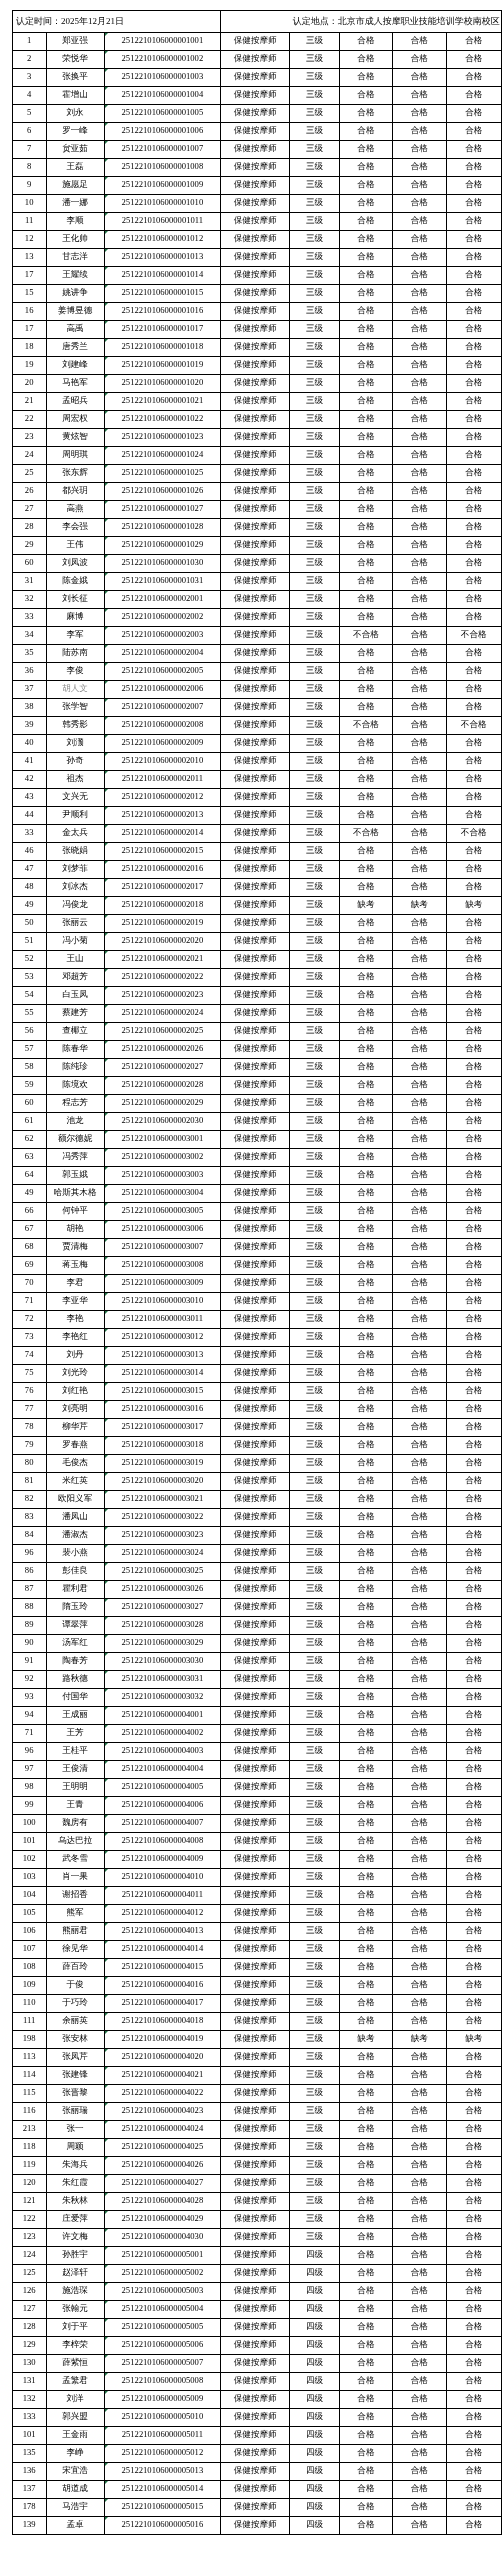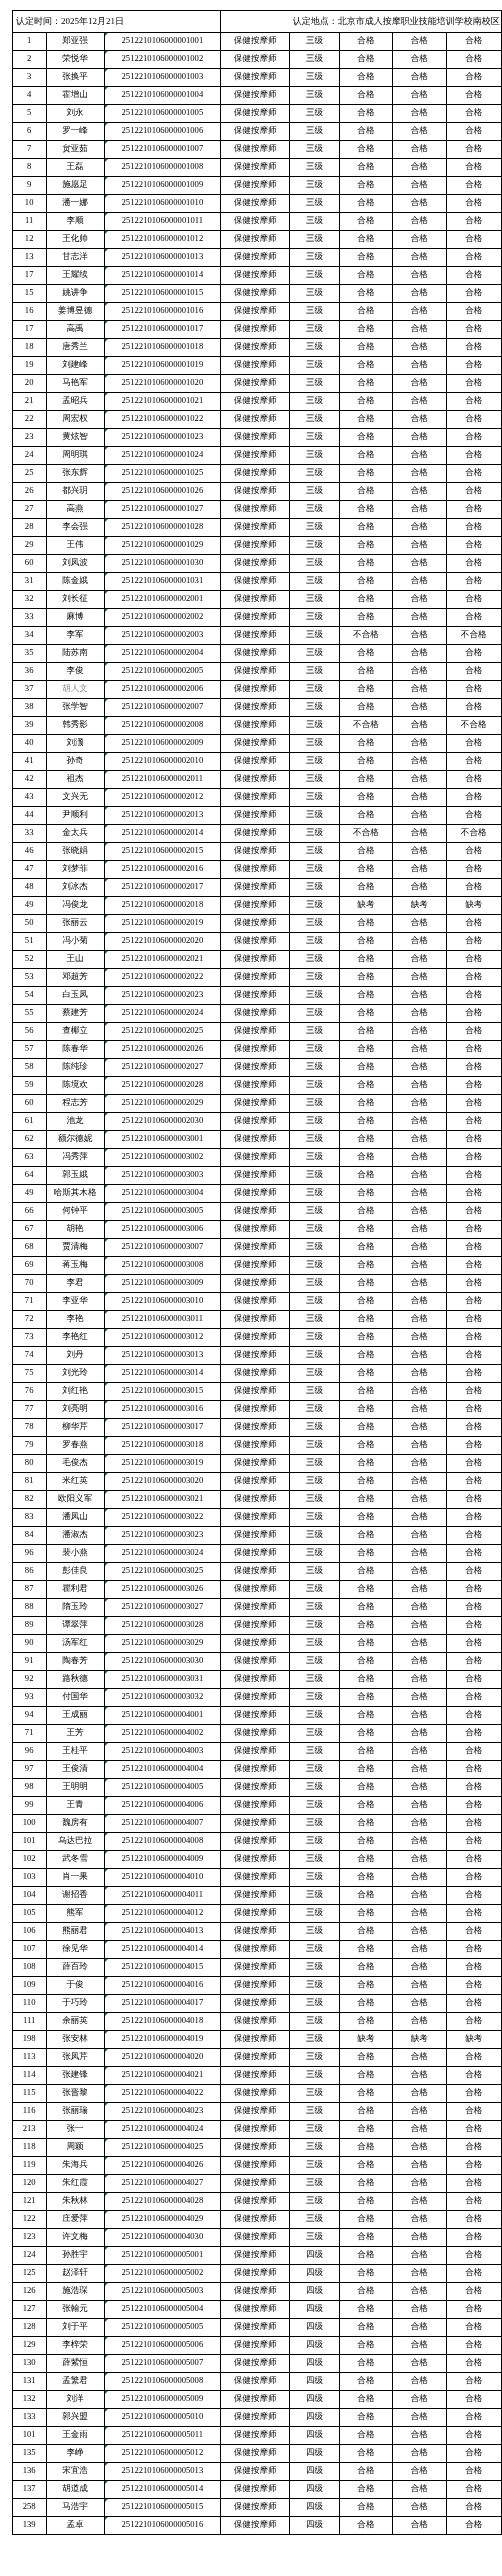--- a/index.html
+++ b/index.html
@@ -3752,21 +3752,21 @@
         </div>
         <div class="td c-prac">
           <span>合格</span>
         </div>
         <div class="td c-result">
           <span>合格</span>
         </div>
       </div>
       <div class="tr">
         <div class="td c-no">
-          <span>258</span>
+          <span>178</span>
         </div>
         <div class="td c-name">
           <span>马浩宇</span>
         </div>
         <div class="td c-ticket">
           <span class="marker" style="border-top-color: rgb(33, 115, 70);"></span>
           <span>2512210106000005015</span>
         </div>
         <div class="td c-occ">
           <span>保健按摩师</span>

